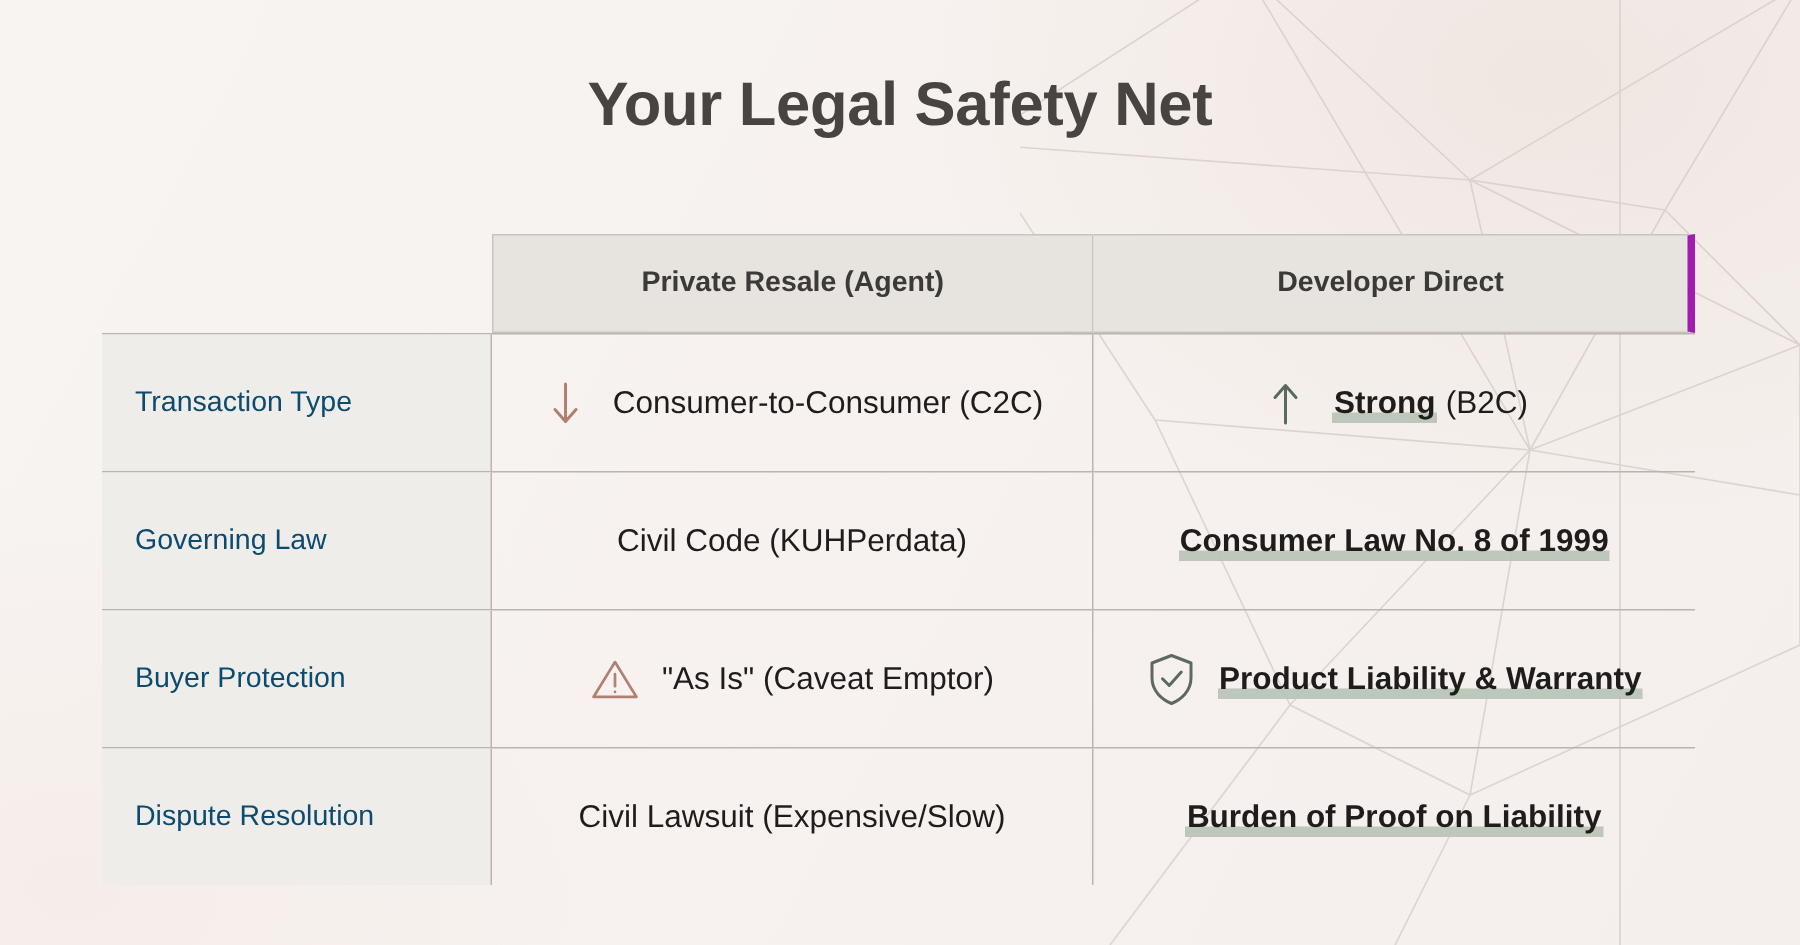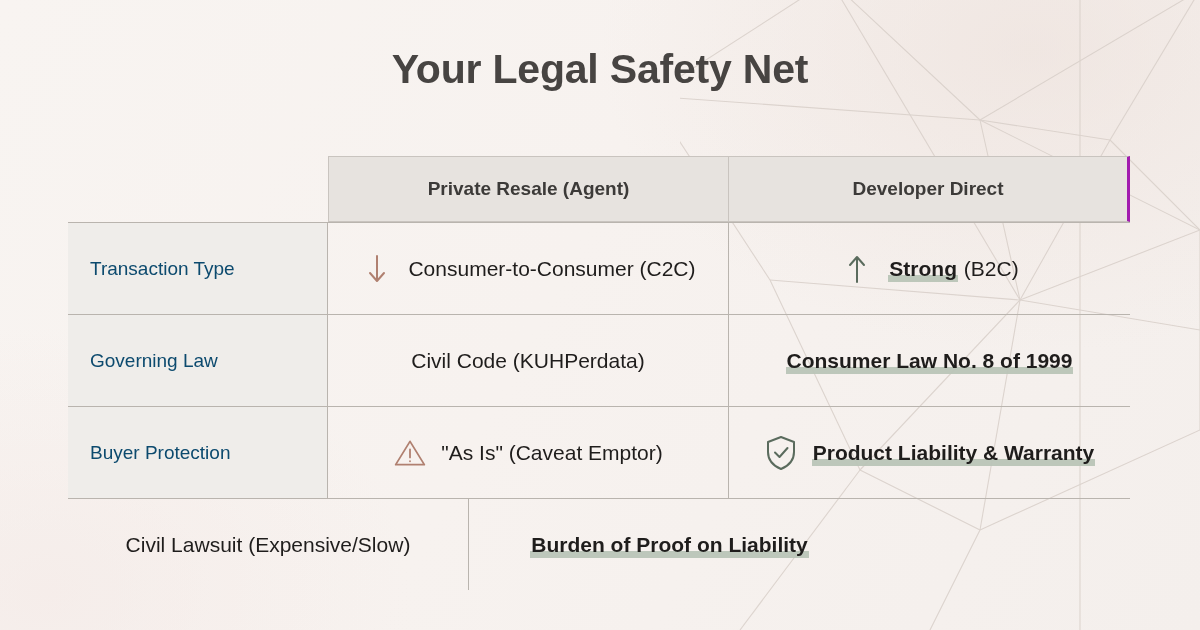--- a/index.html
+++ b/index.html
@@ -89,21 +89,21 @@
     color: #3c3a38;
     box-sizing: border-box;
     border-top: 1px solid #c9c4bf;
     border-bottom: 1px solid #c9c4bf;
   }
   #table-header .c-left {
     border-left: 1px solid #c9c4bf;
     border-right: 1px solid #c9c4bf;
   }
   #table-header .c-right {
-    border-right: 3px solid #a21caf;
+    border-right: 5px solid #a21caf;
   }
 
   
   .body-row {
     height: 91px;
     border-top: 1px solid #b9b4ae;
   }
   .body-row .c-label {
     background: #efedea;
     display: flex;
@@ -287,20 +287,21 @@
                 <path d="M10 18.5 L14.5 23 L22.5 14"></path>
               </g>
             </svg>
           </span>
           <span class="cell-text emph-wrap"><span class="emph">Product Liability &amp; Warranty</span></span>
         </div>
       </div>
     </div>
 
     <div class="trow body-row">
+      <div class="c-label">Dispute Resolution</div>
       <div class="c-left">
         <div class="cell-inner">
           <span class="cell-text">Civil Lawsuit (Expensive/Slow)</span>
         </div>
       </div>
       <div class="c-right">
         <div class="cell-inner">
           <span class="cell-text emph-wrap"><span class="emph">Burden of Proof on Liability</span></span>
         </div>
       </div>

